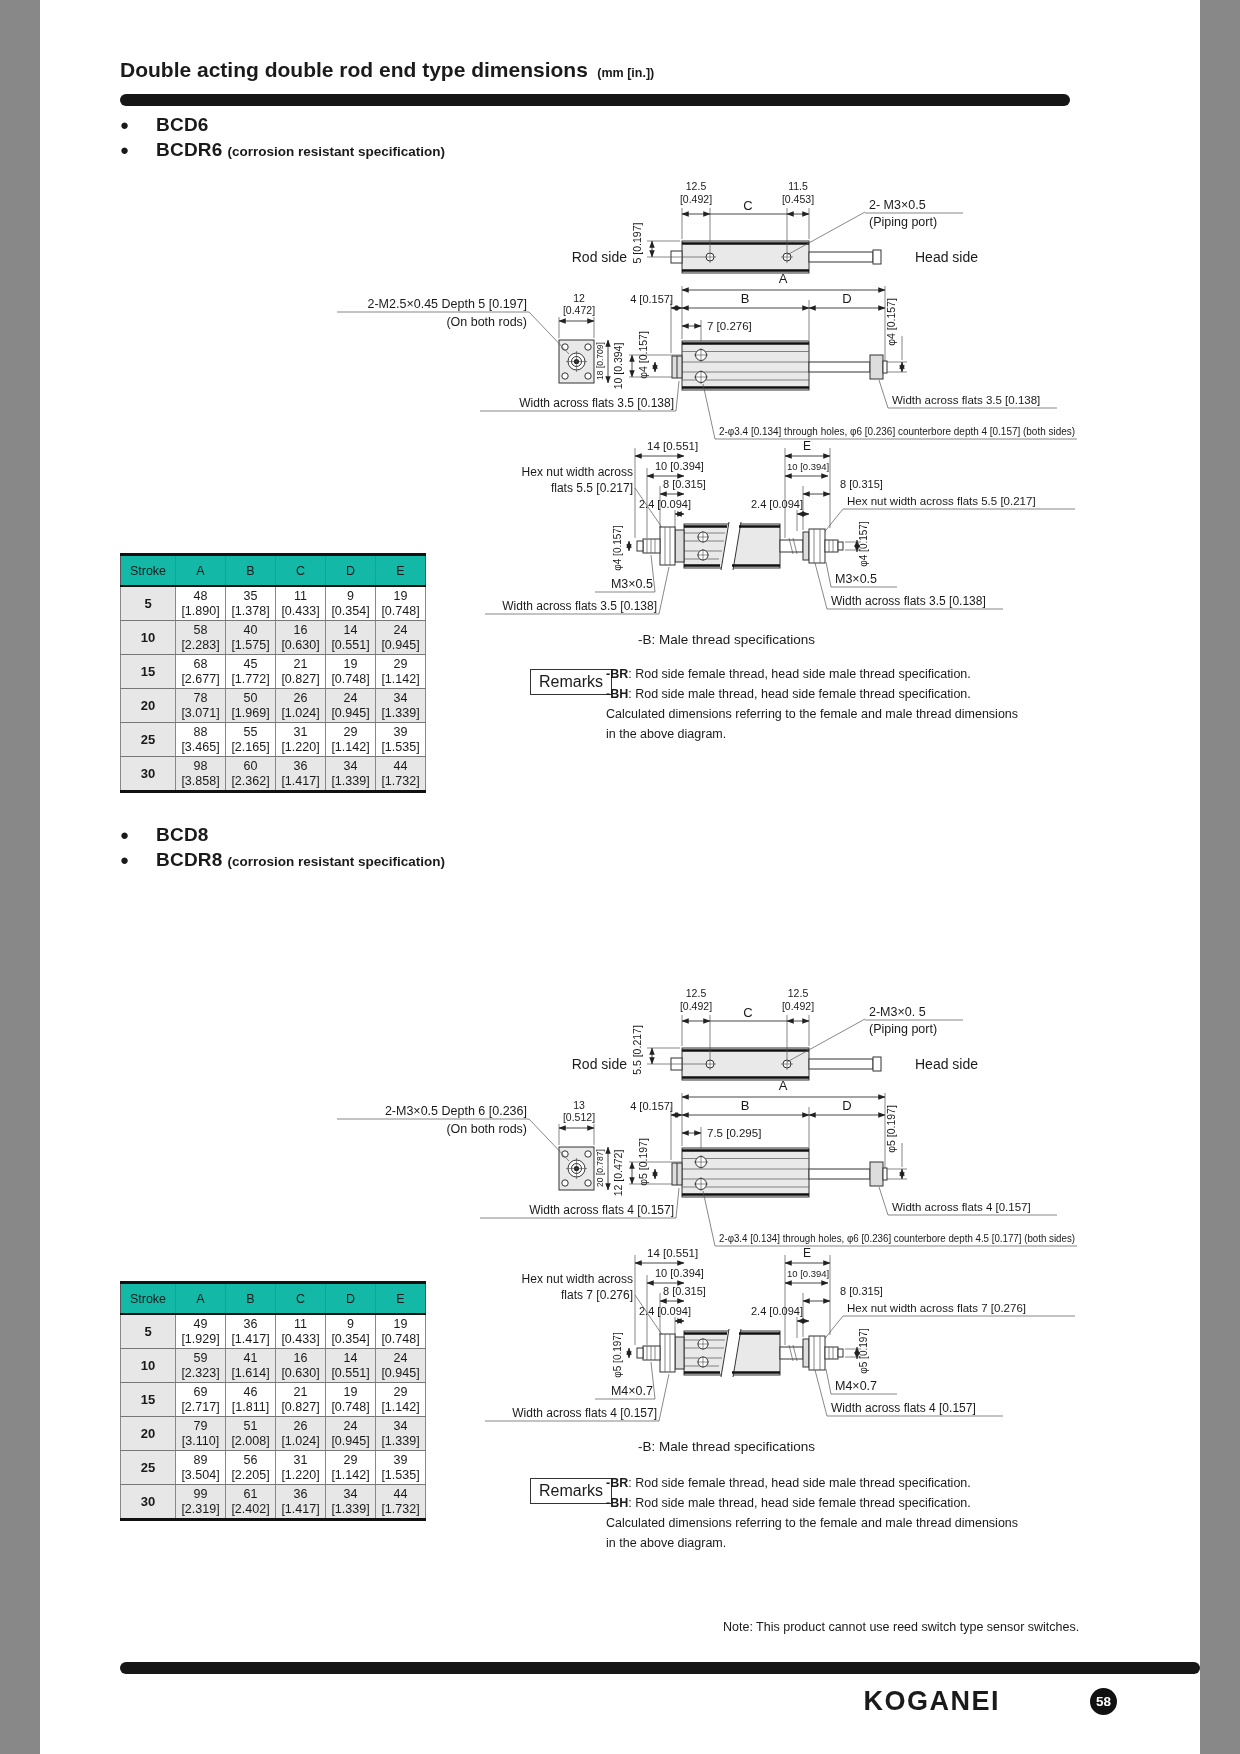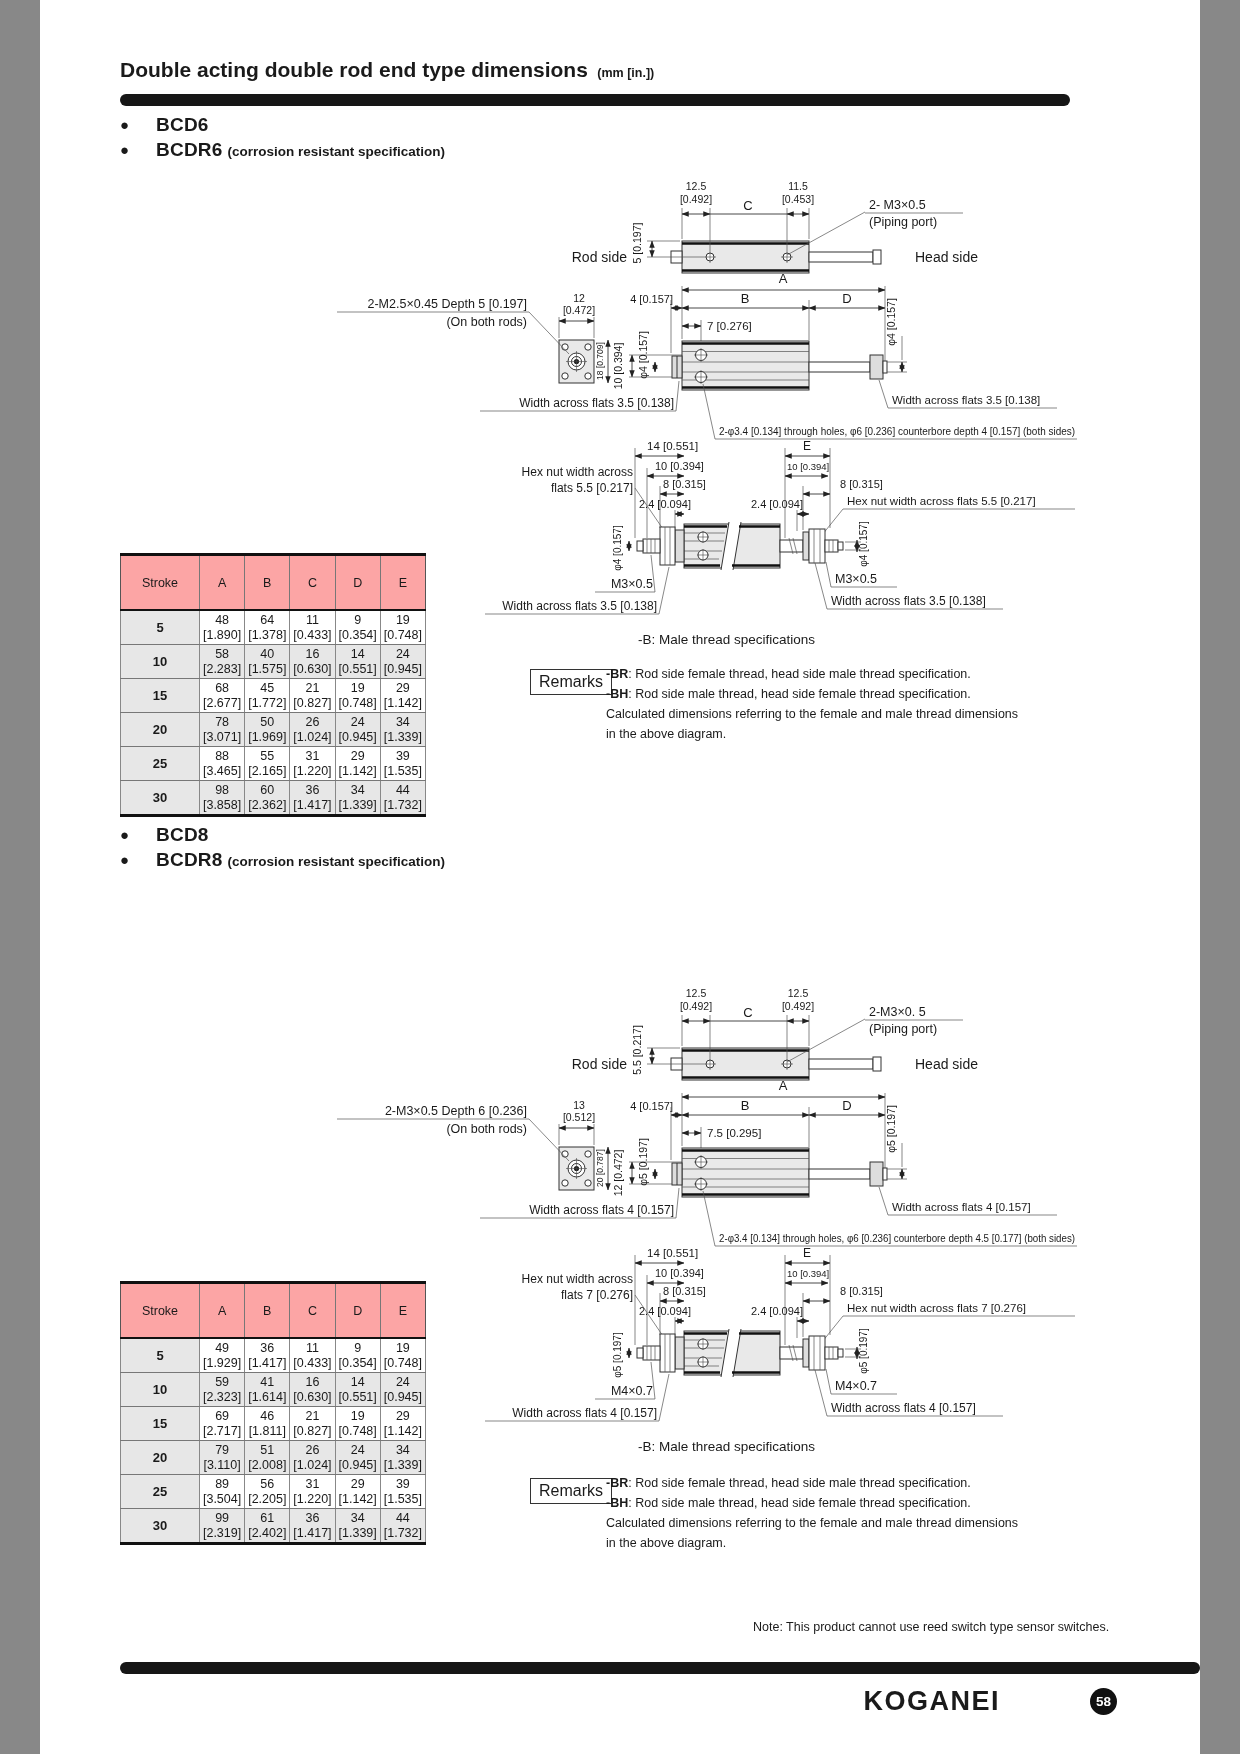--- a/index.html
+++ b/index.html
@@ -13,22 +13,22 @@
   .title-bar{left:80px;top:94px;width:950px;height:12px;background:#161616;border-radius:6px;}
   
   .sec-line{display:flex;align-items:baseline;white-space:nowrap;}
   .bullet{font-size:15px;margin-right:3px;position:relative;top:-1px;}
   .sec-name{font-size:19px;font-weight:bold;letter-spacing:0.2px;margin-left:24px;}
   .sec-suffix{font-size:13.5px;font-weight:bold;margin-left:5px;}
   
   table.dim-table{border-collapse:collapse;table-layout:fixed;width:306px;
         border-top:3px solid #111;border-bottom:3px solid #111;
         border-left:1px solid #555;border-right:1px solid #555;}
-  table.dim-table th{background:#fca5a5;font-size:12.5px;font-weight:normal;height:21px;
-        border-bottom:2px solid #111;border-left:1px solid #777;padding:16px;text-align:center;}
+  table.dim-table th{background:#14b8a6;font-size:12.5px;font-weight:normal;height:21px;
+        border-bottom:2px solid #111;border-left:1px solid #777;padding:4px;text-align:center;}
   table.dim-table th:first-child{border-left:none;width:46px;}
   table.dim-table td{border:1px solid #888;border-bottom:1px solid #777;height:33px;
         padding:0;text-align:center;vertical-align:middle;}
   table.dim-table td.stroke{background:#e7e7e7;font-weight:bold;font-size:13px;}
   table.dim-table tbody tr:nth-child(even) td{background:#e7e7e7;}
   .cv{font-size:12.5px;line-height:14.5px;}
   
   .caption{font-size:13.5px;}
   .remarks-label{border:1.2px solid #333;font-size:16px;padding:3px 8px;}
   .remark-line{font-size:12.5px;line-height:20px;white-space:nowrap;}
@@ -306,21 +306,21 @@
         </tr>
       </thead>
       <tbody>
         <tr>
           <td class="stroke">5</td>
           <td>
             <div class="cv">48</div>
             <div class="cv">[1.890]</div>
           </td>
           <td>
-            <div class="cv">64</div>
+            <div class="cv">35</div>
             <div class="cv">[1.378]</div>
           </td>
           <td>
             <div class="cv">11</div>
             <div class="cv">[0.433]</div>
           </td>
           <td>
             <div class="cv">9</div>
             <div class="cv">[0.354]</div>
           </td>
@@ -842,19 +842,19 @@
   <div class="abs caption" style="left:598px;top:1439px;">-B: Male thread specifications</div>
 
   <div class="abs remarks-label" style="left:490px;top:1478px;">Remarks</div>
   <div class="abs" style="left:566px;top:1473px;">
     <div class="remark-line"><b>-BR</b><span>: Rod side female thread, head side male thread specification.</span></div>
     <div class="remark-line"><b>-BH</b><span>: Rod side male thread, head side female thread specification.</span></div>
     <div class="remark-line">Calculated dimensions referring to the female and male thread dimensions</div>
     <div class="remark-line">in the above diagram.</div>
   </div>
 
-  <div class="abs note" style="left:683px;top:1620px;margin-left:30px;">Note: This product cannot use reed switch type sensor switches.</div>
+  <div class="abs note" style="left:683px;top:1620px;">Note: This product cannot use reed switch type sensor switches.</div>
 
   <div class="abs footer-bar"></div>
   <div class="abs brand" style="right:200px;top:1686px;">KOGANEI</div>
   <div class="abs page-circle" style="left:1050px;top:1688px;">58</div>
 
 </div>
 
 </body></html>

